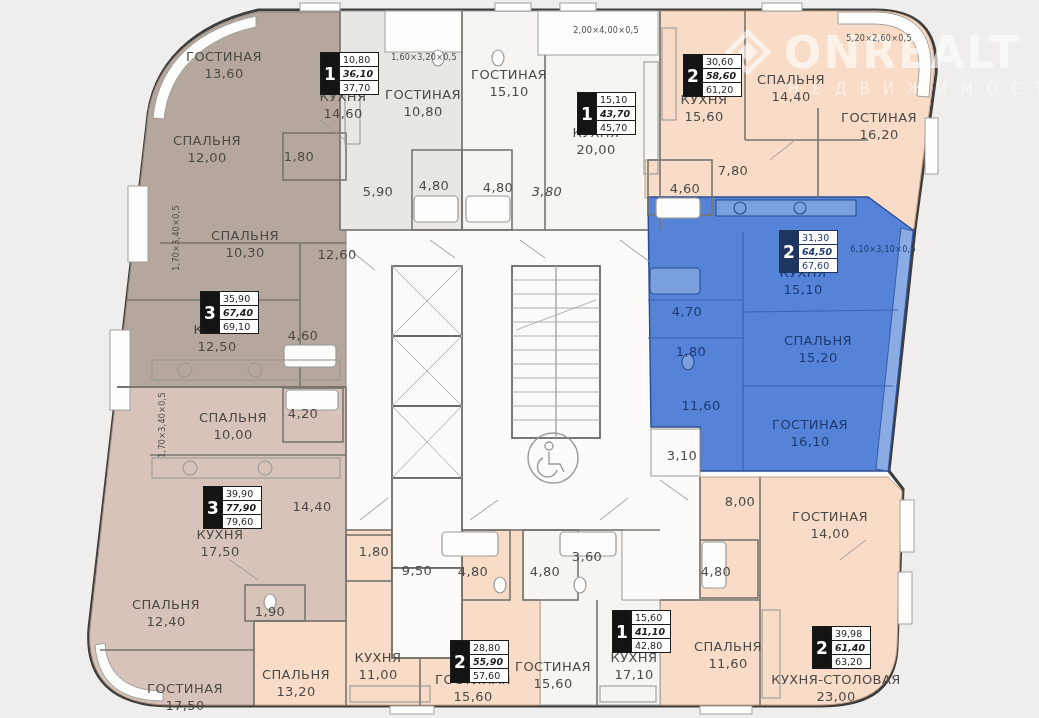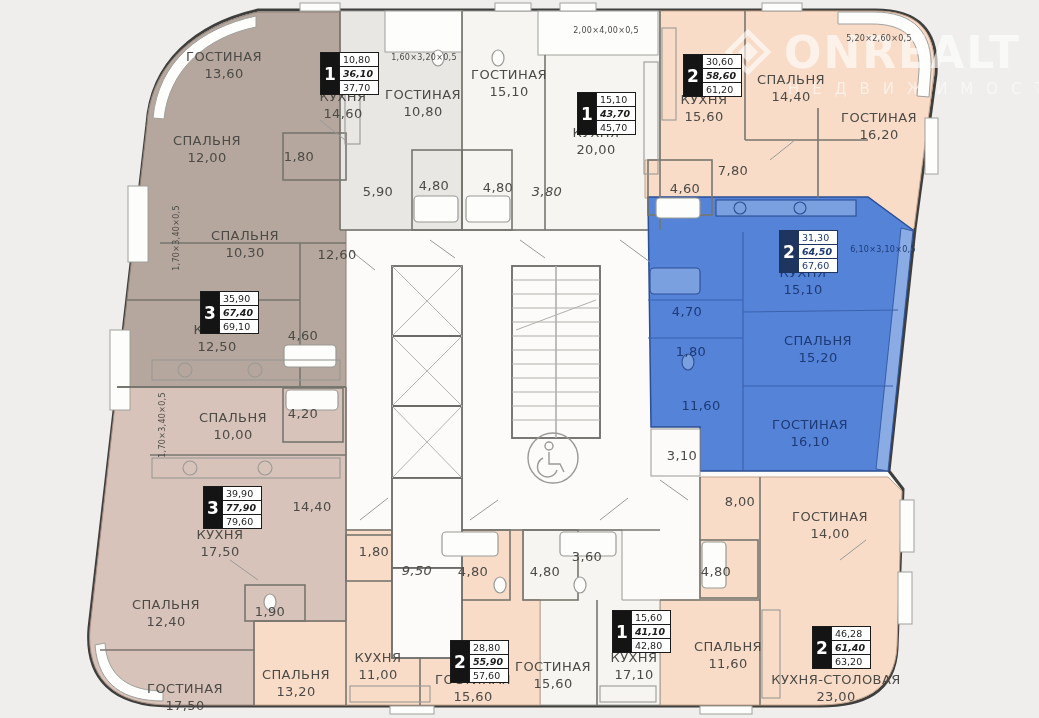--- a/index.html
+++ b/index.html
@@ -263,21 +263,21 @@
       <div class="lbl" style="left: 733px; top: 171px;">7,80</div>
       <div class="lbl" style="left: 685px; top: 189px;">4,60</div>
       <div class="lbl blue" style="left: 687px; top: 312px;">4,70</div>
       <div class="lbl blue" style="left: 691px; top: 352px;">1,80</div>
       <div class="lbl blue" style="left: 701px; top: 406px;">11,60</div>
       <div class="lbl" style="left: 682px; top: 456px;">3,10</div>
       <div class="lbl" style="left: 303px; top: 414px;">4,20</div>
       <div class="lbl" style="left: 312px; top: 507px;">14,40</div>
       <div class="lbl" style="left: 270px; top: 612px;">1,90</div>
       <div class="lbl" style="left: 374px; top: 552px;">1,80</div>
-      <div class="lbl" style="left: 417px; top: 571px; font-style: italic;">9,50</div>
+      <div class="lbl" style="left: 417px; top: 571px;">9,50</div>
       <div class="lbl" style="left: 473px; top: 572px;">4,80</div>
       <div class="lbl" style="left: 545px; top: 572px;">4,80</div>
       <div class="lbl" style="left: 587px; top: 557px;">3,60</div>
       <div class="lbl" style="left: 740px; top: 502px;">8,00</div>
       <div class="lbl" style="left: 716px; top: 572px;">4,80</div>
       <div class="dim" style="left: 424px; top: 29px; margin-top: 28px;">1,60×3,20×0,5</div>
       <div class="dim" style="left: 606px; top: 30px;">2,00×4,00×0,5</div>
       <div class="dim" style="left: 879px; top: 38px;">5,20×2,60×0,5</div>
       <div class="dim blue" style="left: 883px; top: 249px;">6,10×3,10×0,5</div>
       <div class="dim vert" style="left: 176px; top: 238px;">1,70×3,40×0,5</div>
@@ -342,19 +342,19 @@
         <div class="rooms">1</div>
         <div class="vals">
           <div class="v">15,60</div>
           <div class="v mid">41,10</div>
           <div class="v">42,80</div>
         </div>
       </div>
       <div class="apt-box" style="left: 812px; top: 626px;">
         <div class="rooms">2</div>
         <div class="vals">
-          <div class="v">46,28</div>
+          <div class="v">39,98</div>
           <div class="v mid">61,40</div>
           <div class="v">63,20</div>
         </div>
       </div>
     </div>
 </div>
 
 </body></html>

